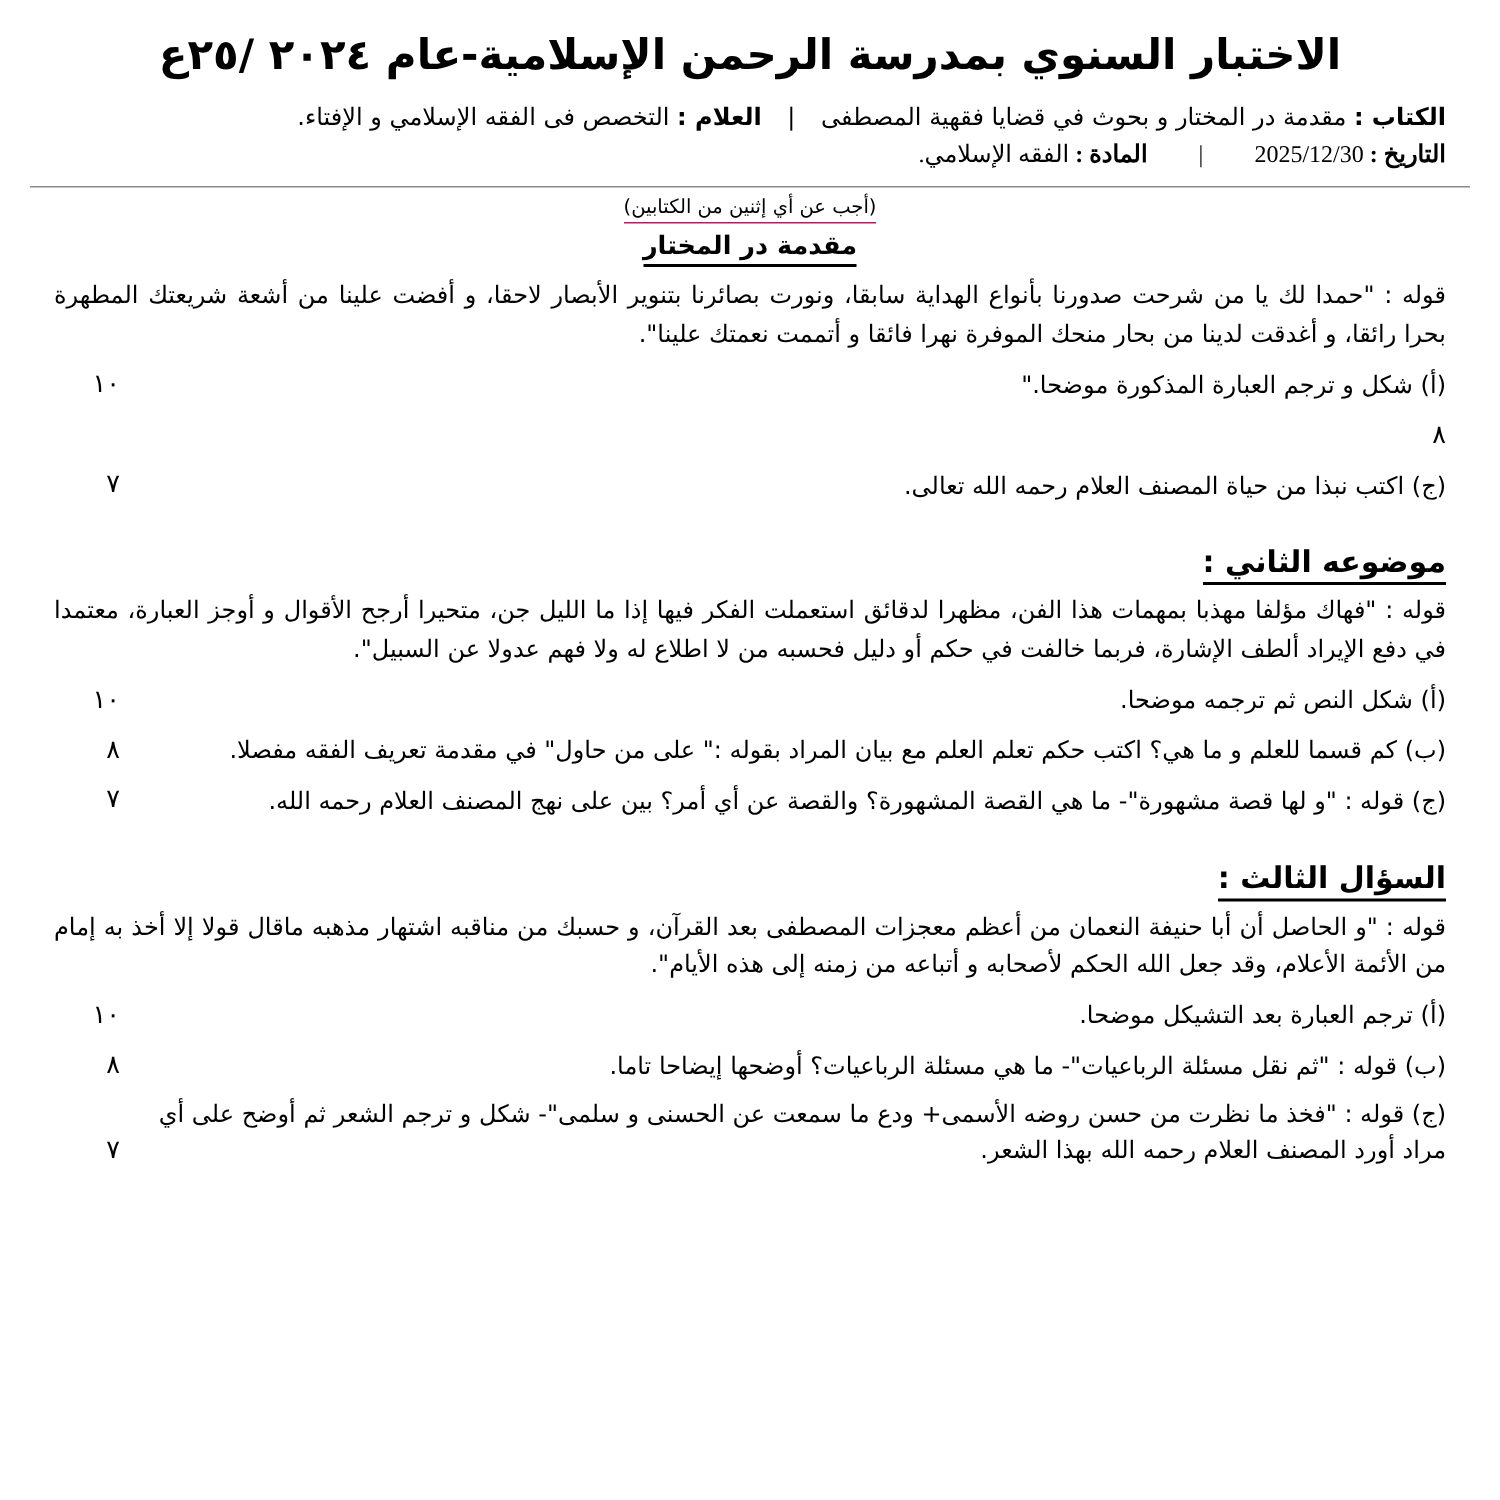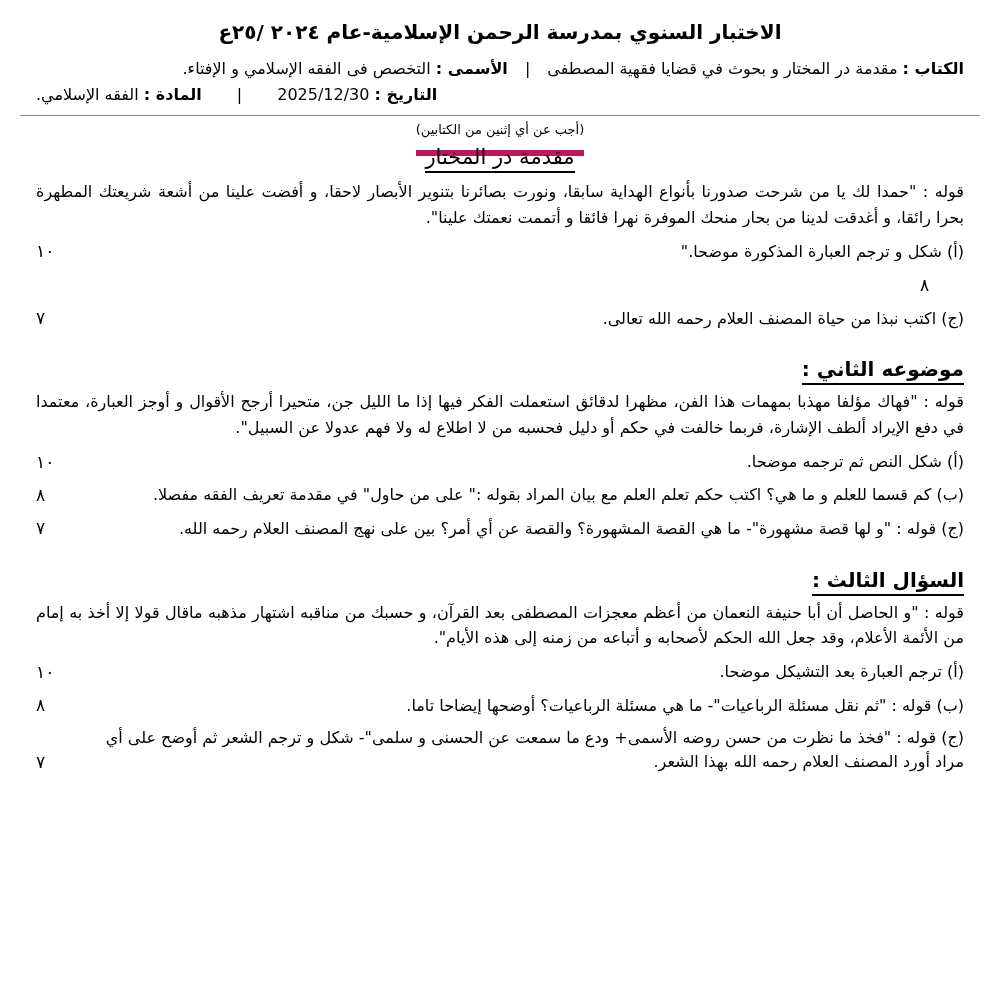--- a/index.html
+++ b/index.html
@@ -14,55 +14,55 @@
     height: 1000px;
     direction: rtl;
     overflow: hidden;
   }
   .page {
     padding: 10px 36px 0 36px;
     box-sizing: border-box;
   }
   .title {
     text-align: center;
-    font-size: 20px;
+    font-size: 28px;
     font-weight: bold;
     margin: 10px 0 12px 0;
     letter-spacing: 0;
   }
   .meta {
     font-size: 16px;
     line-height: 1.6;
   }
   .meta-line { text-align: right; }
-  .meta-line.center { text-align: left; }
+  .meta-line.center { text-align: right; font-family: Liberation Serif, serif; }
   .b { font-weight: bold; }
   .sep { margin: 0 12px; }
   .sep.wide { margin: 0 30px; }
   .rule {
     border: none;
     border-top: 1.5px solid #8a8a8a;
     margin: 8px -16px 6px -16px;
   }
   .note {
     text-align: center;
     font-size: 13px;
     margin: 2px 0 8px 0;
   }
   .note span {
-    border-bottom: 6px solid #be185d;
-    padding-bottom: 13px;
+    border-bottom: 1px solid #be185d;
+    padding-bottom: 2px;
   }
   .book-heading {
     text-align: center;
     margin: 6px 0 10px 0;
   }
   .book-heading span {
-    font-size: 21px;
-    font-weight: normal;
+    font-size: 17px;
+    font-weight: bold;
     border-bottom: 2.5px solid #000;
     padding-bottom: 2px;
   }
   .question { margin-bottom: 26px; }
   .q-heading { margin: 18px 0 8px 0; text-align: right; }
   .q-heading span {
     font-size: 20px;
     font-weight: bold;
     border-bottom: 2px solid #000;
     padding-bottom: 2px;
@@ -80,37 +80,37 @@
     margin: 7px 0;
     font-size: 16px;
     line-height: 1.55;
   }
   .item-text {
     flex: 1 1 auto;
     text-align: right;
   }
   .item-mark {
     flex: 0 0 44px;
-    text-align: left;
+    text-align: right;
     font-size: 17px;
   }
 </style>
 </head>
 <body>
 
 <div class="page">
 
   <h1 class="title">الاختبار السنوي بمدرسة الرحمن الإسلامية-عام ٢٠٢٤ /٢٥ع</h1>
 
   <div class="meta">
     <div class="meta-line">
       <span class="b">الكتاب :</span>
       <span>مقدمة در المختار و بحوث في قضايا فقهية المصطفى</span>
       <span class="sep">|</span>
-      <span class="b">الأسمى :</span>
+      <span class="b">العلام :</span>
       <span>التخصص فى الفقه الإسلامي و الإفتاء.</span>
     </div>
     <div class="meta-line center">
       <span class="b">التاريخ :</span>
       <span>2025/12/30</span>
       <span class="sep wide">|</span>
       <span class="b">المادة :</span>
       <span>الفقه الإسلامي.</span>
     </div>
   </div>

